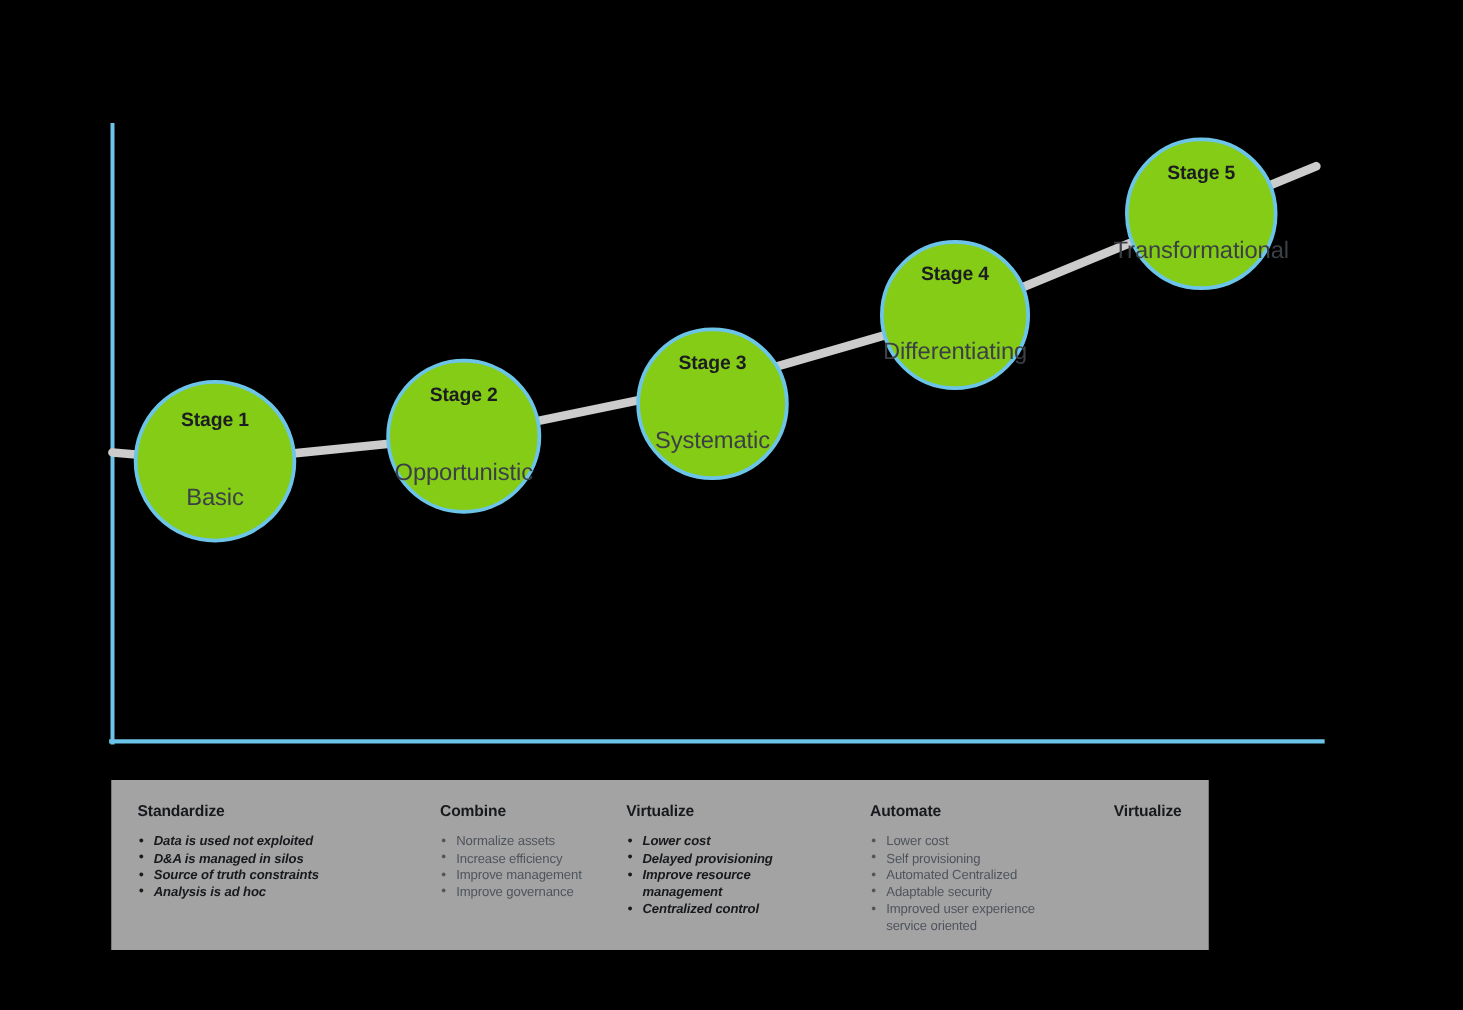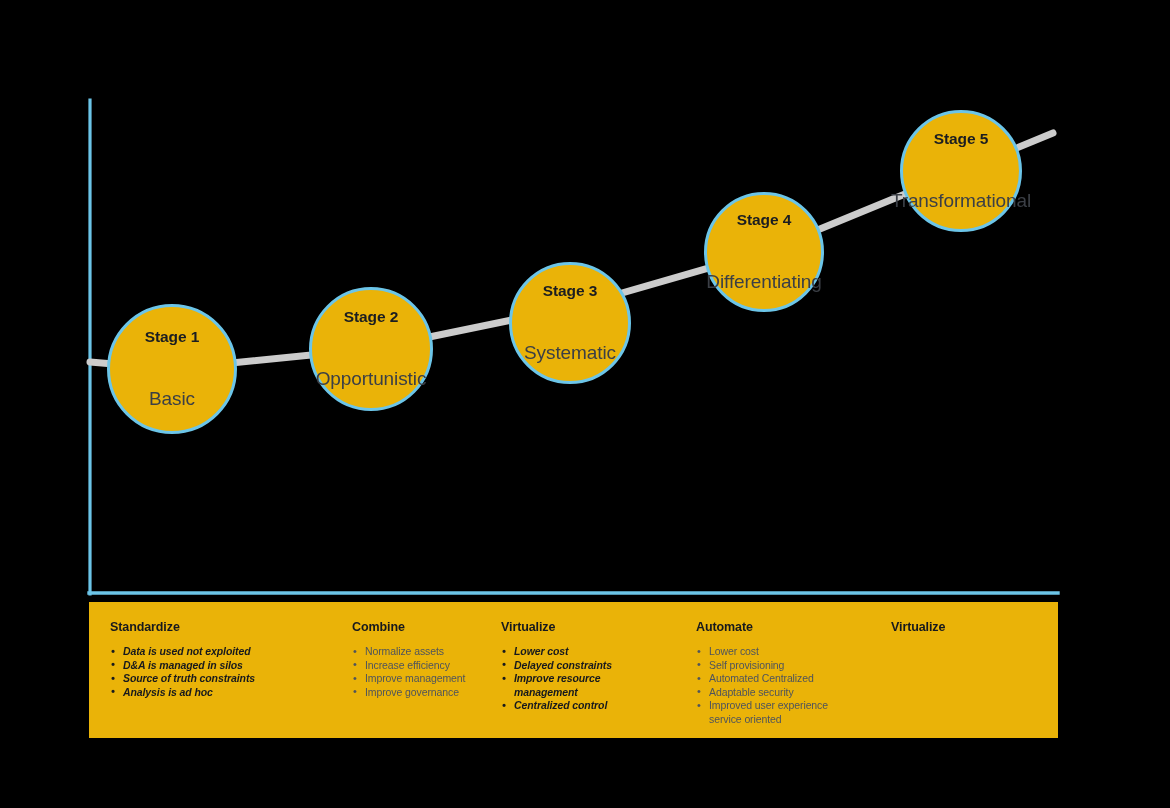--- a/index.html
+++ b/index.html
@@ -19,21 +19,21 @@
   .axis-svg {
     position:absolute; left:0; top:0;
     width:1170px; height:808px;
     pointer-events:none;
   }
 
   
   .node {
     position:absolute;
     border-radius:50%;
-    background:#eab308;
+    background:#84cc16;
     display:flex;
     flex-direction:column;
     align-items:center;
     justify-content:center;
     text-align:left;
     line-height:1.15;
     gap:32px;
   }
   .node .n-title {
     font-weight:bold;
@@ -45,23 +45,23 @@
     margin-top:10px;
     color:#3b3f46;
     font-size:19px;
     letter-spacing:-0.1px;
     white-space:nowrap;
   }
 
   
   #footer {
     position:absolute;
-    left:89px; top:602px;
-    width:969px; height:136px;
-    background:#eab308;
+    left:89px; top:624px;
+    width:878px; height:136px;
+    background:#a3a3a3;
     display:flex;
   }
   .col {
     position:absolute;
     top:18px;
   }
   .col h3 {
     font-size:12.5px;
     font-weight:bold;
     color:#17191d;
@@ -148,21 +148,21 @@
         <li>Increase efficiency</li>
         <li>Improve management</li>
         <li>Improve governance</li>
       </ul>
     </div>
 
     <div class="col strong" style="left:412px; width:185px;">
       <h3>Virtualize</h3>
       <ul>
         <li>Lower cost</li>
-        <li>Delayed constraints</li>
+        <li>Delayed provisioning</li>
         <li>Improve resource</li>
         <li class="cont">management</li>
         <li>Centralized control</li>
       </ul>
     </div>
 
     <div class="col light" style="left:607px; width:195px;">
       <h3>Automate</h3>
       <ul style="margin-top:4px;">
         <li>Lower cost</li>

